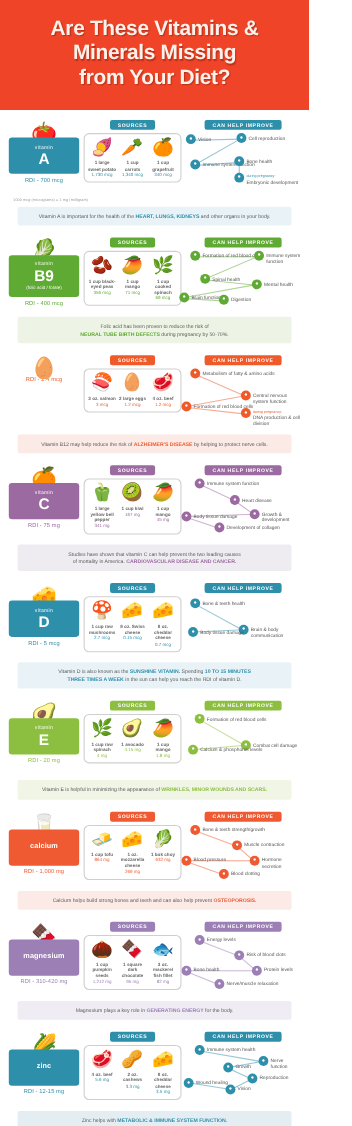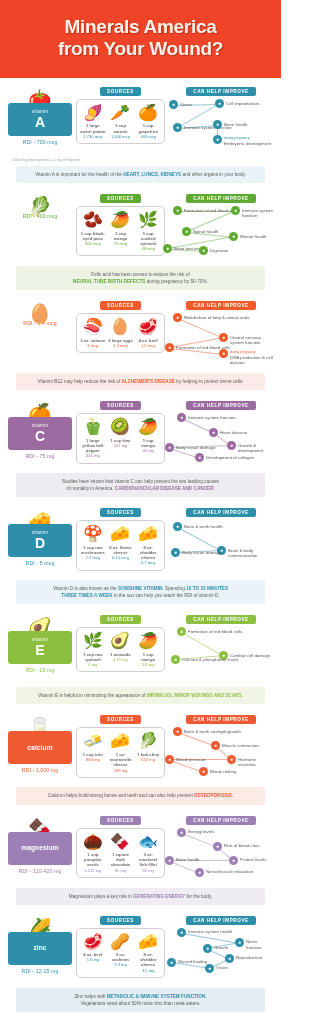--- a/index.html
+++ b/index.html
@@ -135,22 +135,23 @@
   .banner b { font-weight: bold; }
   .banner .ln { display: block; }
 </style>
 </head>
 <body>
 
 <div class="page">
 
   <div class="header">
     <h1>
-      <span class="l">Minerals America</span>
-      <span class="l">from Your Wound?</span>
+      <span class="l">Are These Vitamins &amp;</span>
+      <span class="l">Minerals Missing</span>
+      <span class="l">from Your Diet?</span>
     </h1>
   </div>
 
   <div id="blocks">
       <div class="block">
         <div class="row">
           <div class="idcol">
             <div class="foodart">🍅</div>
             <div class="namebox" style="background: rgb(46, 143, 171);">
               <div class="pre">vitamin</div>
@@ -210,20 +211,25 @@
         </div>
         <div class="micronote">1000 mcg (micrograms) = 1 mg (milligram)</div>
         <div class="banner" style="background: rgb(233, 243, 247);">
           <span class="ln"><span>Vitamin A is important for the health of the </span><b style="color: rgb(46, 143, 171);">HEART, LUNGS, KIDNEYS</b><span> and other organs in your body.</span></span>
         </div>
       </div>
       <div class="block">
         <div class="row">
           <div class="idcol">
             <div class="foodart">🥬</div>
+            <div class="namebox" style="background: rgb(95, 170, 50);">
+              <div class="pre">vitamin</div>
+              <div class="big">B9</div>
+              <div class="sub">(folic acid / folate)</div>
+            </div>
             <div class="rdi" style="color: rgb(95, 170, 50);">RDI - 400 mcg</div>
           </div>
           <div class="srccol">
             <span class="caplabel" style="background: rgb(95, 170, 50);">SOURCES</span>
             <div class="srcbox">
               <div class="srcitem">
                 <span class="ico">🫘</span>
                 <div class="amt">1 cup black-eyed peas</div>
                 <div class="val" style="color: rgb(95, 170, 50);">356 mcg</div>
               </div>

